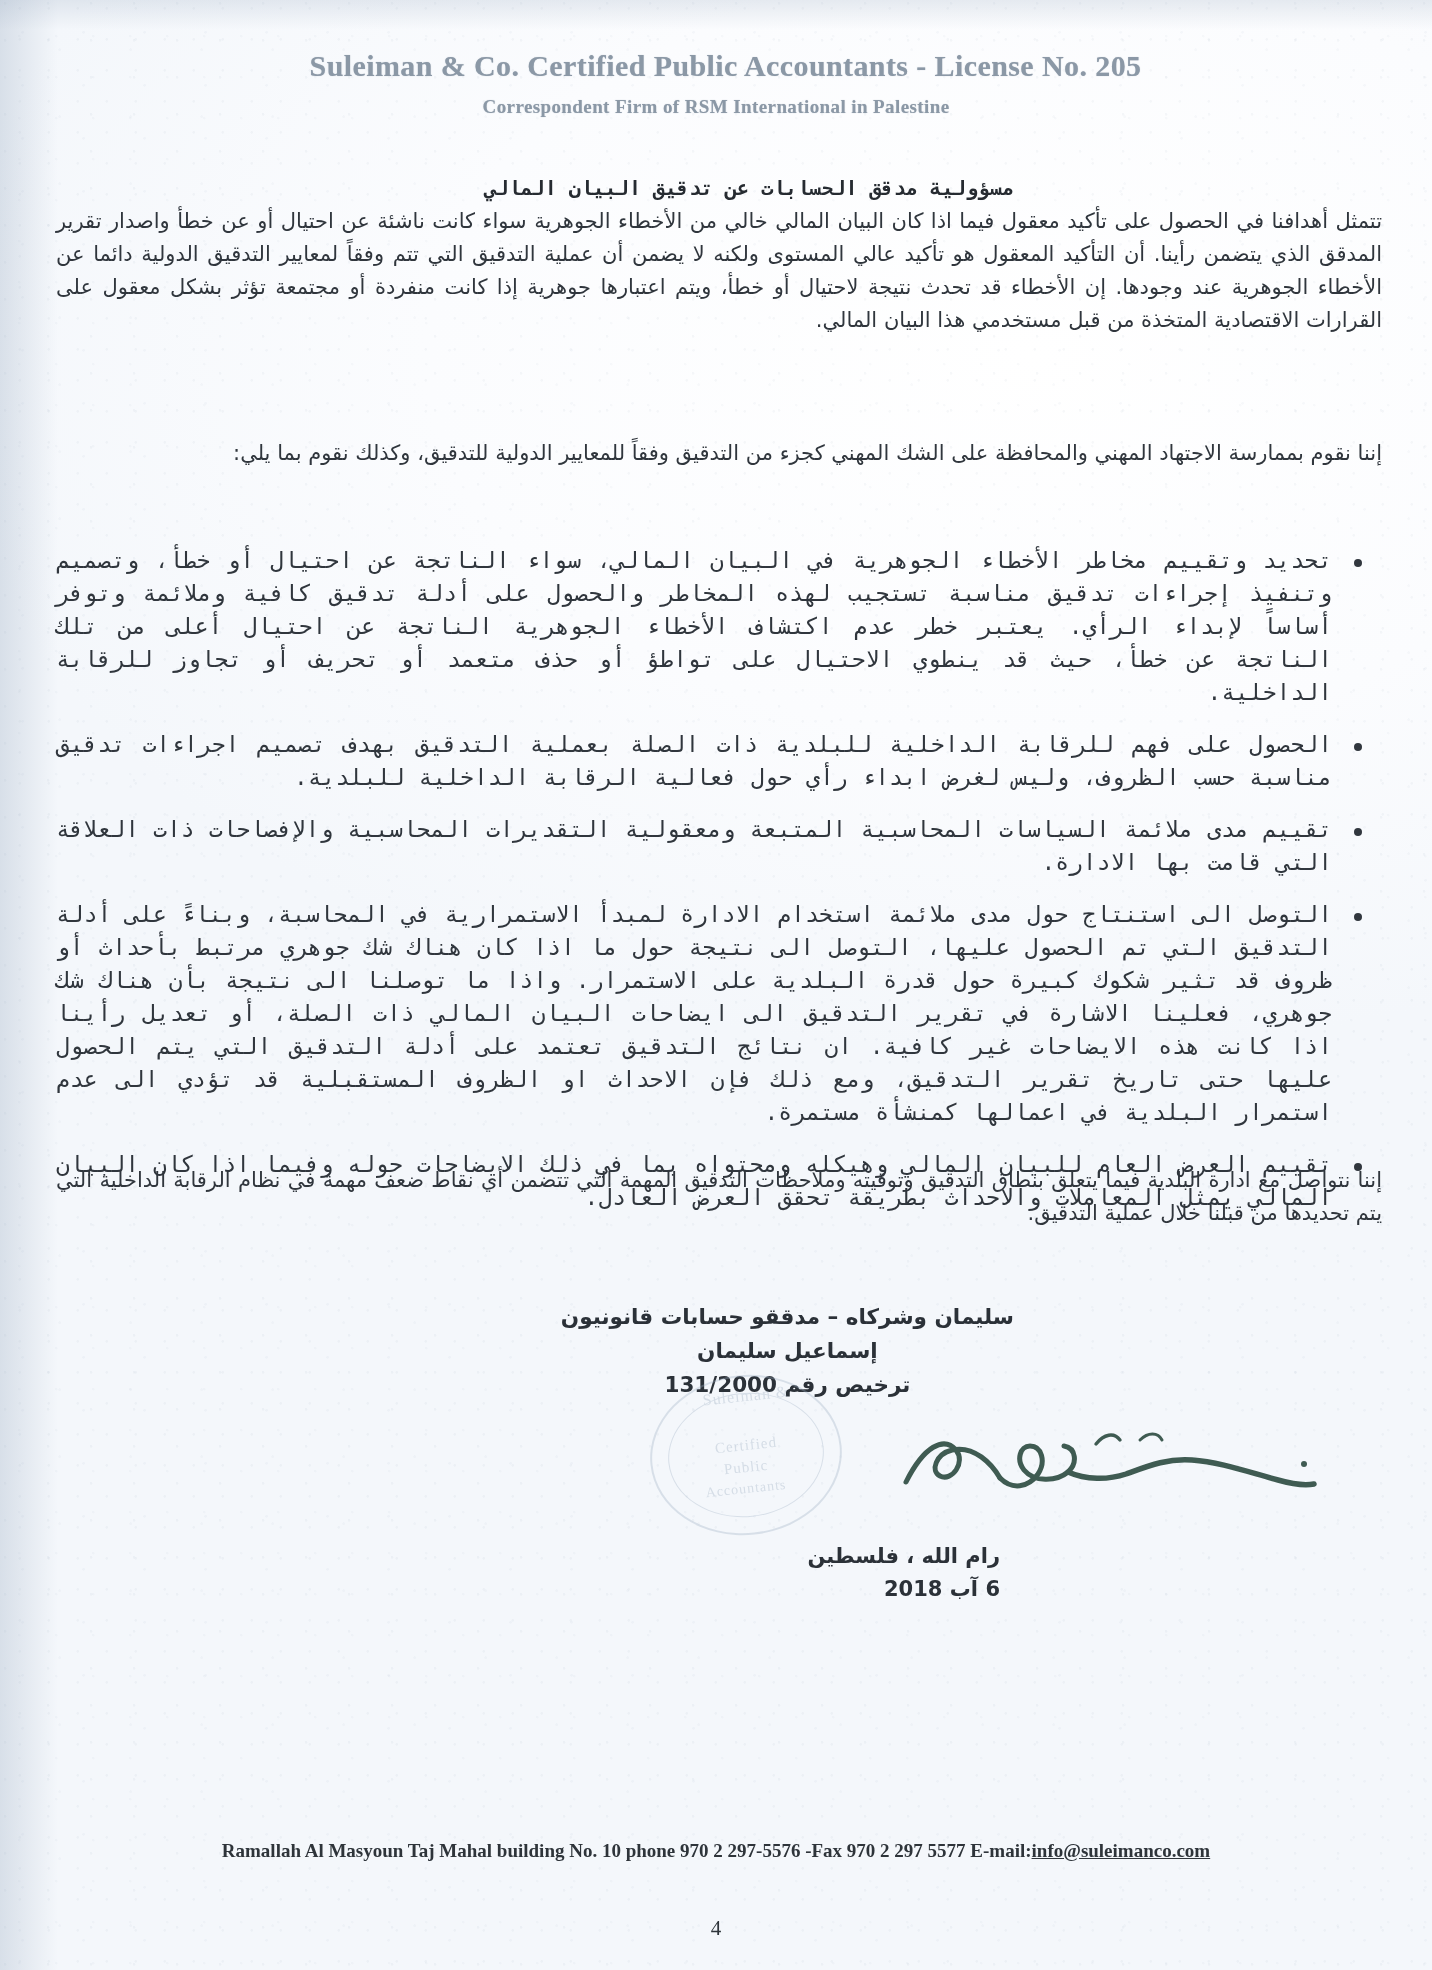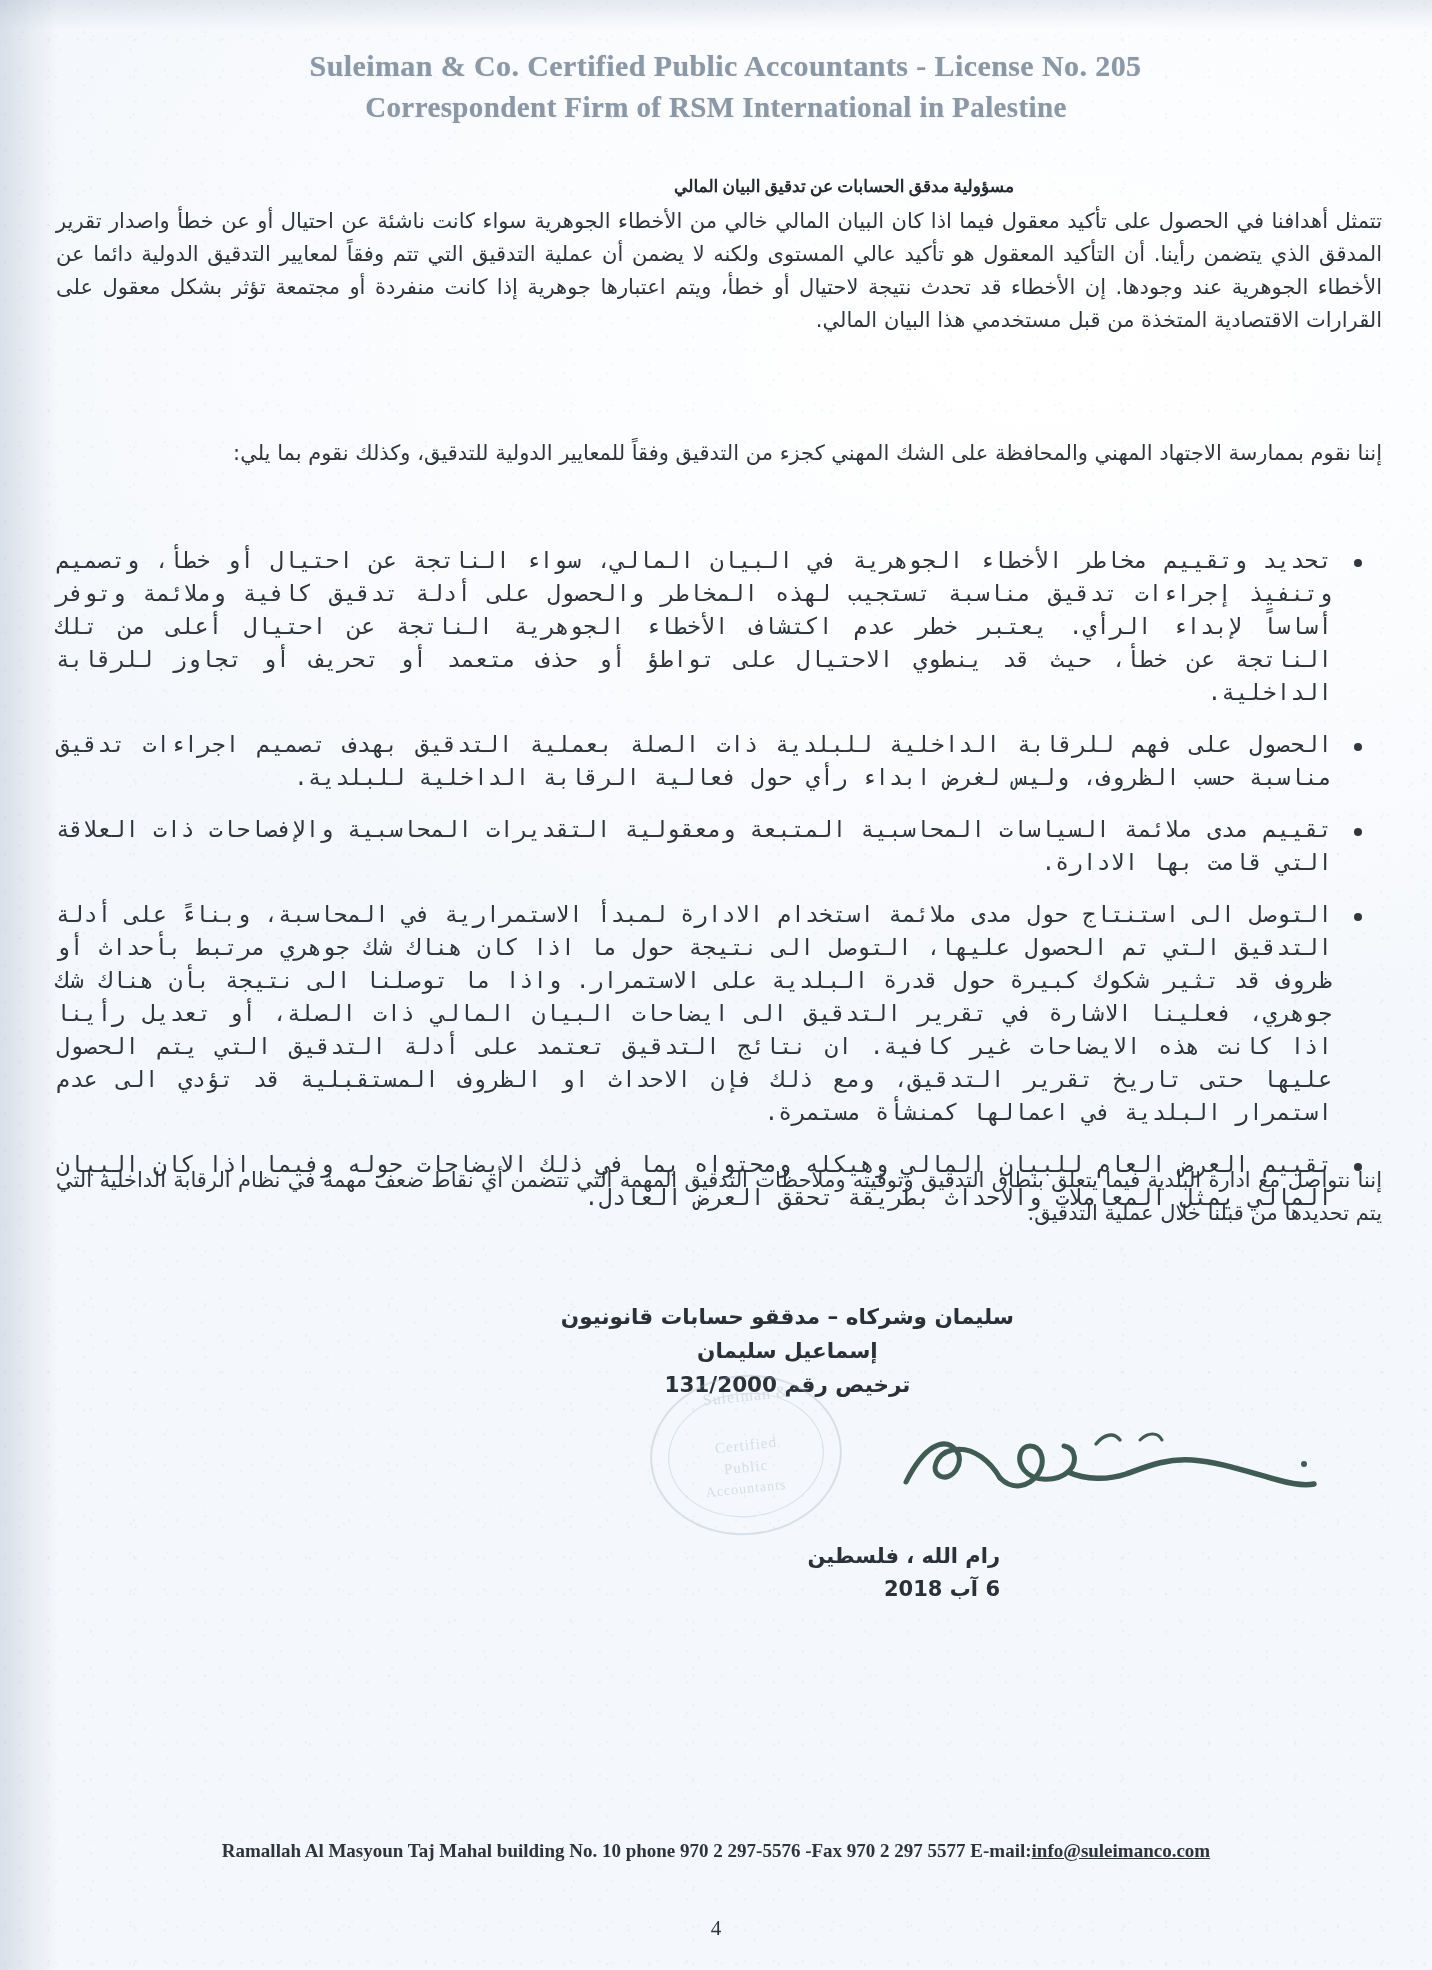--- a/index.html
+++ b/index.html
@@ -46,27 +46,27 @@
   .letterhead{
     position:absolute;left:0;right:0;top:46px;
     text-align:center;
     color:#8b98a6;
     font-family:"Liberation Serif", serif;
     font-weight:bold;
     letter-spacing:.4px;
     text-shadow:0 0 1px rgba(139,152,166,.55);
   }
   .lh1{font-size:30px;line-height:40px;padding-left:19px;}
-  .lh2{font-size:29px;line-height:38px;margin-top:2px;}
+  .lh2{font-size:19px;line-height:38px;margin-top:2px;}
   .doc-title{
     position:absolute;right:418px;top:176px;
     direction:rtl;
-    font-family:Liberation Serif, serif;
+    font-family:Liberation Mono, monospace;
     font-weight:bold;
-    font-size:17px;
+    font-size:20px;
     color:#262b31;
     white-space:nowrap;
   }
   .para{
     position:absolute;
     direction:rtl;
     text-align:justify;
     text-align-last:right;
     font-family:"DejaVu Sans", sans-serif;
     font-size:21px;

